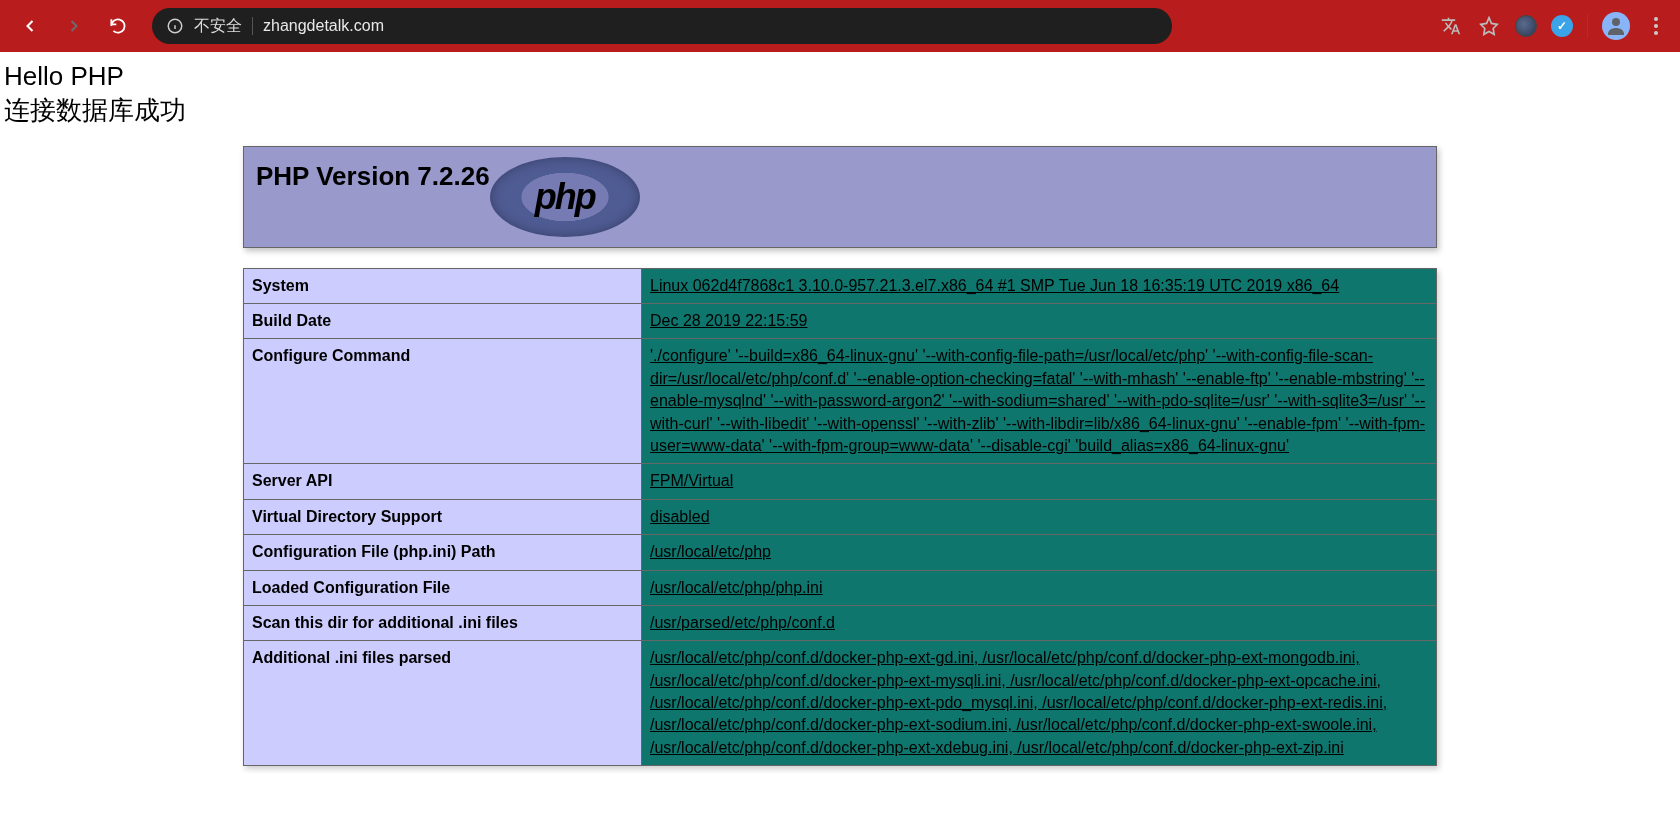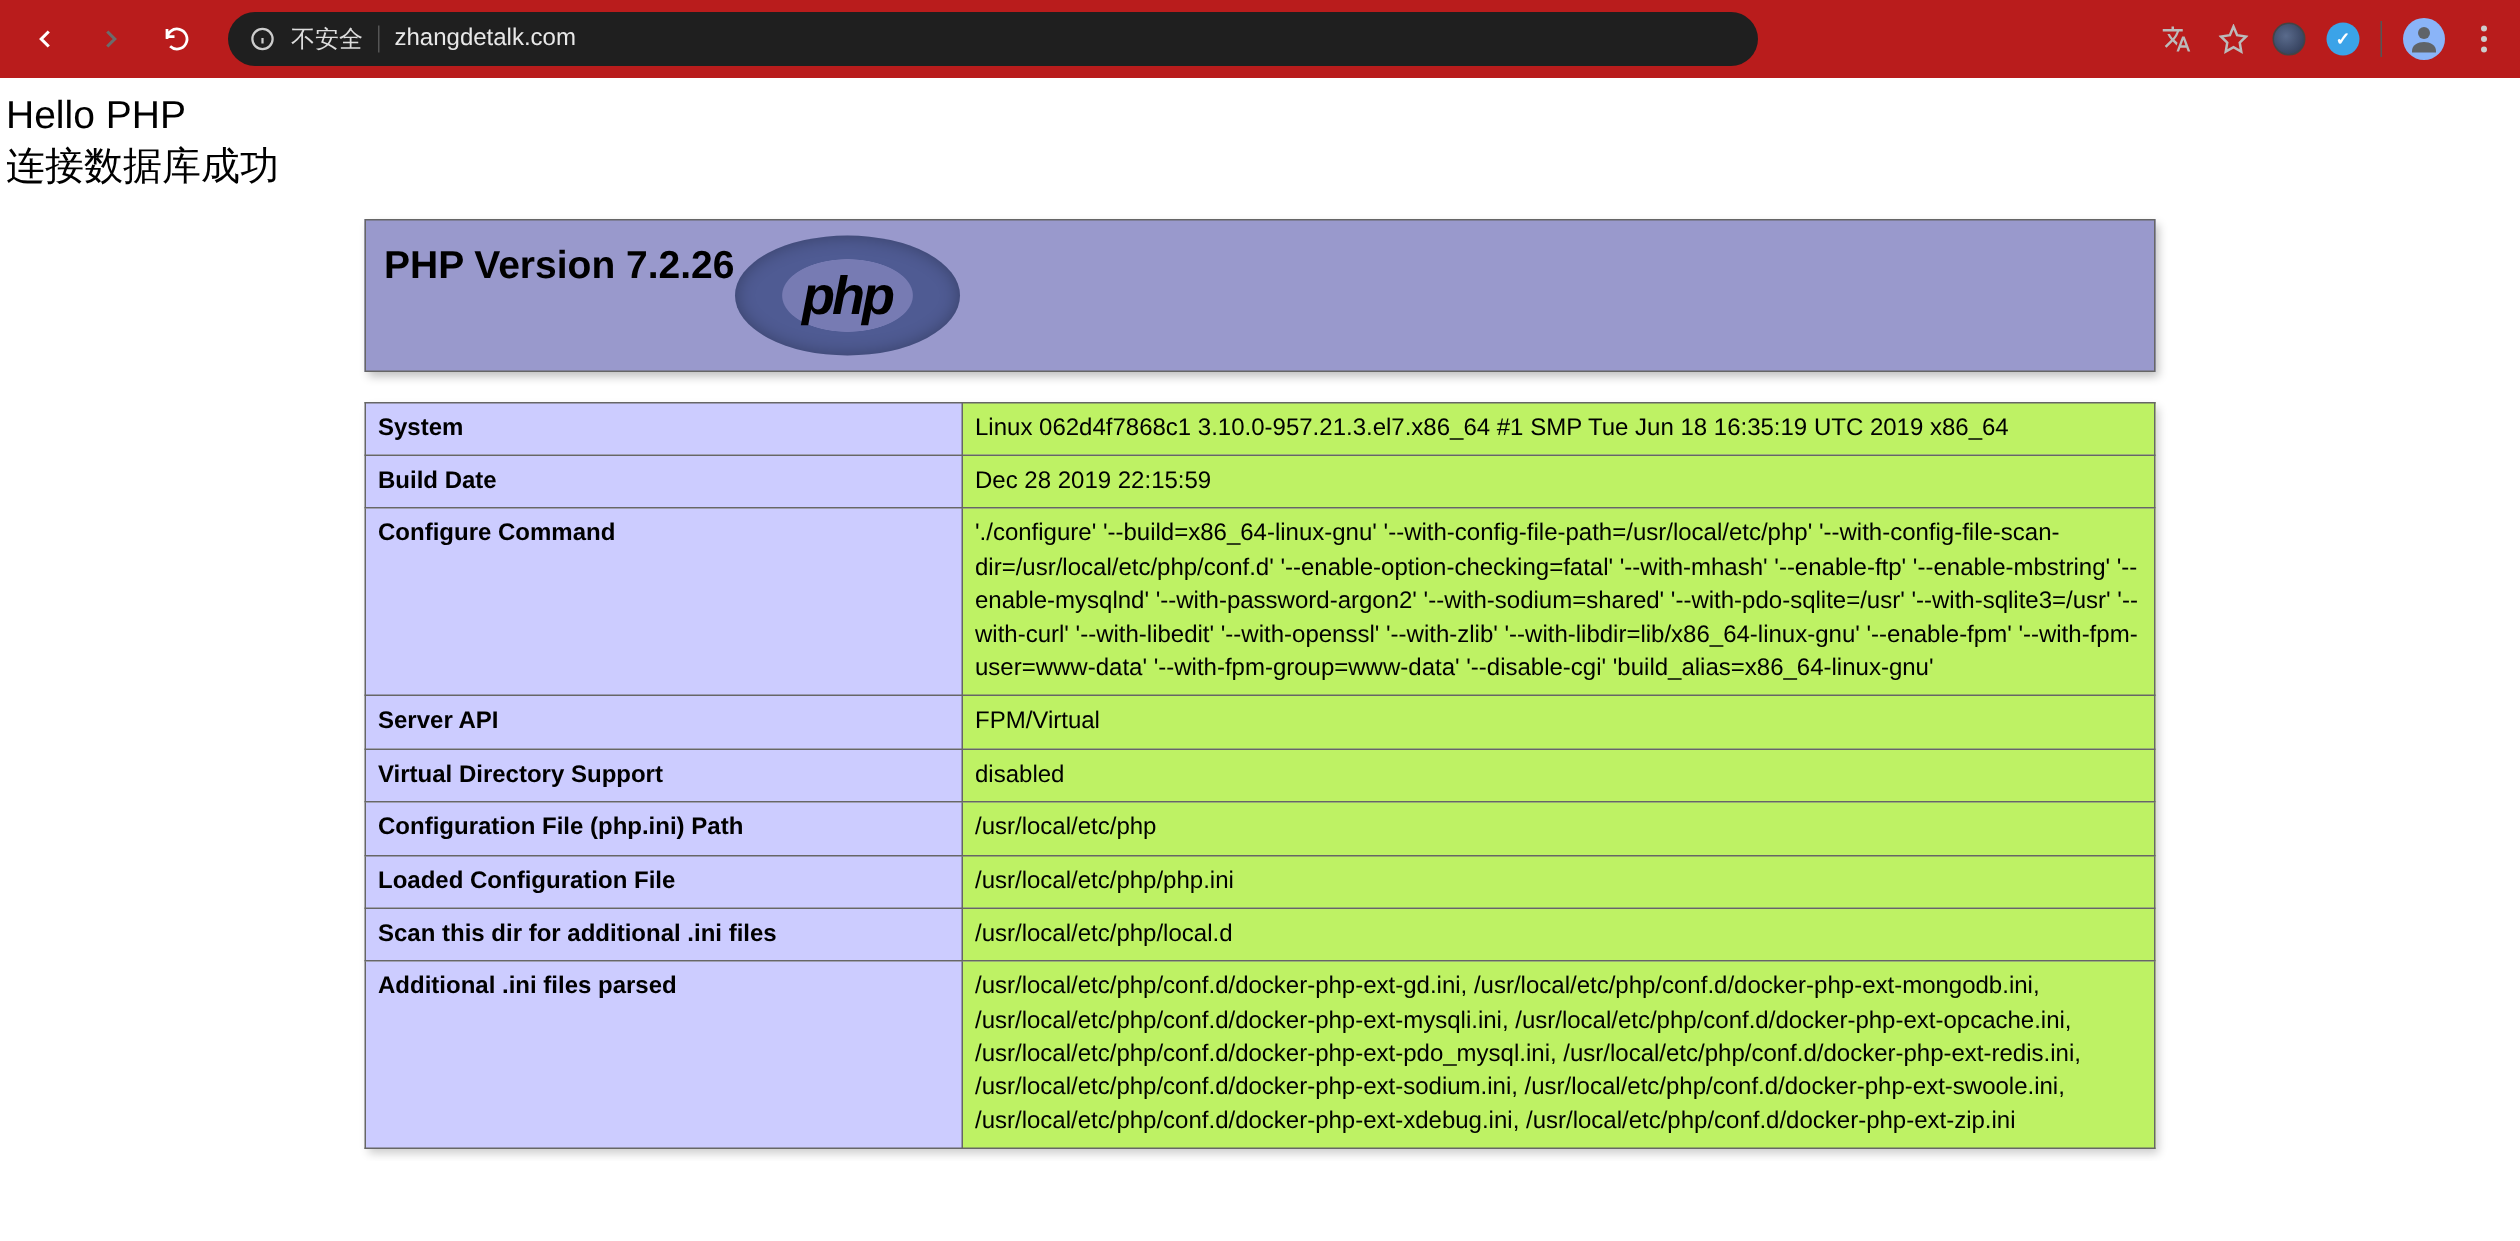--- a/index.html
+++ b/index.html
@@ -74,21 +74,21 @@
       background: radial-gradient(ellipse 72px 40px at center, #777bb3 0%, #777bb3 60%, #4f5b93 61%, #4f5b93 100%);
       border-radius: 50%;
       display:flex;align-items:center;justify-content:center;
       box-shadow: inset 0 0 12px rgba(0,0,0,0.3);
     }
     .php-logo-text { color:#000; font-size:36px; font-weight:bold; font-style:italic; letter-spacing:-2px;}
     
     .php-table { width: 100%; border-collapse: collapse; margin-top: 20px; box-shadow: 2px 3px 6px rgba(0,0,0,0.2); padding-left: 28px;}
     .php-table td { border: 1px solid #666; padding: 6px 8px; font-size: 16px; vertical-align: top; line-height: 1.4;}
     .php-table td.e { background: #ccccff; font-weight: bold; width: 398px; }
-    .php-table td.v { background: #bef264; word-break: break-word; }
+    .php-table td.v { background: #0f766e; word-break: break-word; text-decoration: underline; }
   </style>
 </head>
 <body>
 
 <div class="browser-chrome">
   <div class="nav-btn">
     <svg viewBox="0 0 24 24" fill="none" stroke="currentColor" stroke-width="2.5">
         <path d="M15 6l-6 6 6 6"></path>
       </svg>
   </div>
@@ -178,21 +178,21 @@
           <tr>
             <td class="e">Configuration File (php.ini) Path</td>
             <td class="v">/usr/local/etc/php</td>
           </tr>
           <tr>
             <td class="e">Loaded Configuration File</td>
             <td class="v">/usr/local/etc/php/php.ini</td>
           </tr>
           <tr>
             <td class="e">Scan this dir for additional .ini files</td>
-            <td class="v">/usr/local/etc/php/local.d</td>
+            <td class="v">/usr/parsed/etc/php/conf.d</td>
           </tr>
           <tr>
             <td class="e">Additional .ini files parsed</td>
             <td class="v">/usr/local/etc/php/conf.d/docker-php-ext-gd.ini, /usr/local/etc/php/conf.d/docker-php-ext-mongodb.ini, /usr/local/etc/php/conf.d/docker-php-ext-mysqli.ini, /usr/local/etc/php/conf.d/docker-php-ext-opcache.ini, /usr/local/etc/php/conf.d/docker-php-ext-pdo_mysql.ini, /usr/local/etc/php/conf.d/docker-php-ext-redis.ini, /usr/local/etc/php/conf.d/docker-php-ext-sodium.ini, /usr/local/etc/php/conf.d/docker-php-ext-swoole.ini, /usr/local/etc/php/conf.d/docker-php-ext-xdebug.ini, /usr/local/etc/php/conf.d/docker-php-ext-zip.ini</td>
           </tr>
         </tbody>
     </table>
   </div>
 </div>
 

